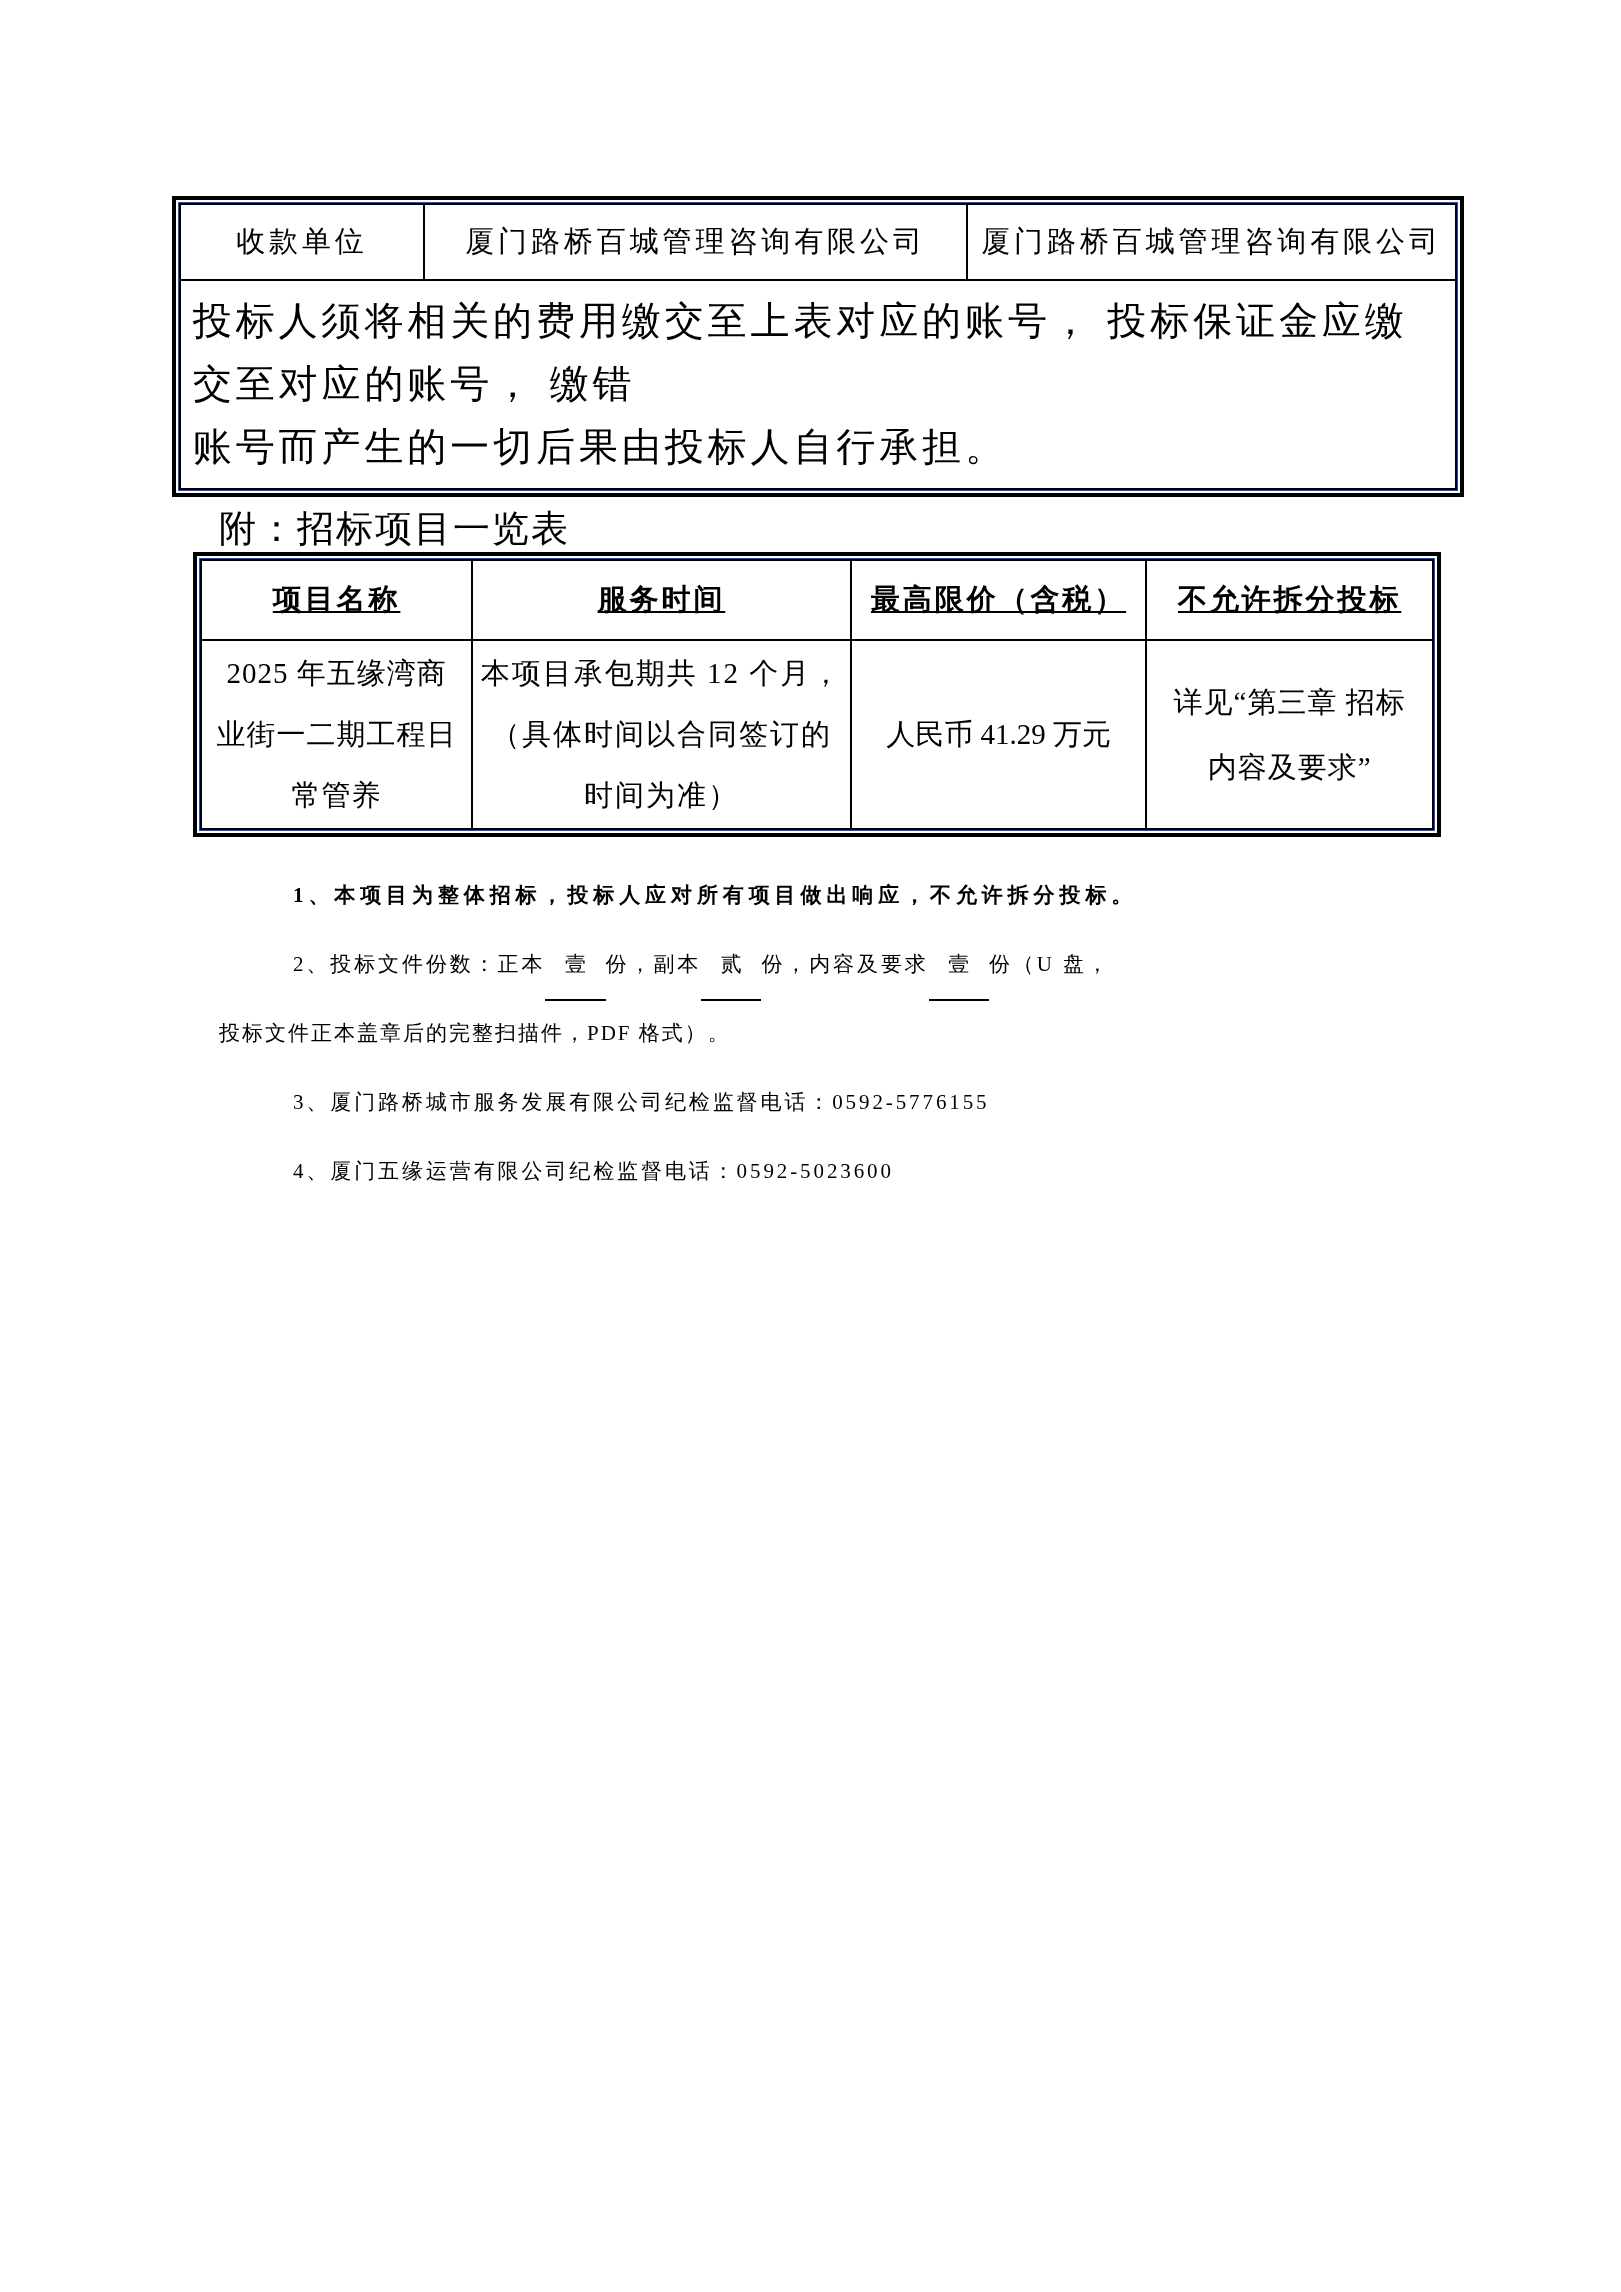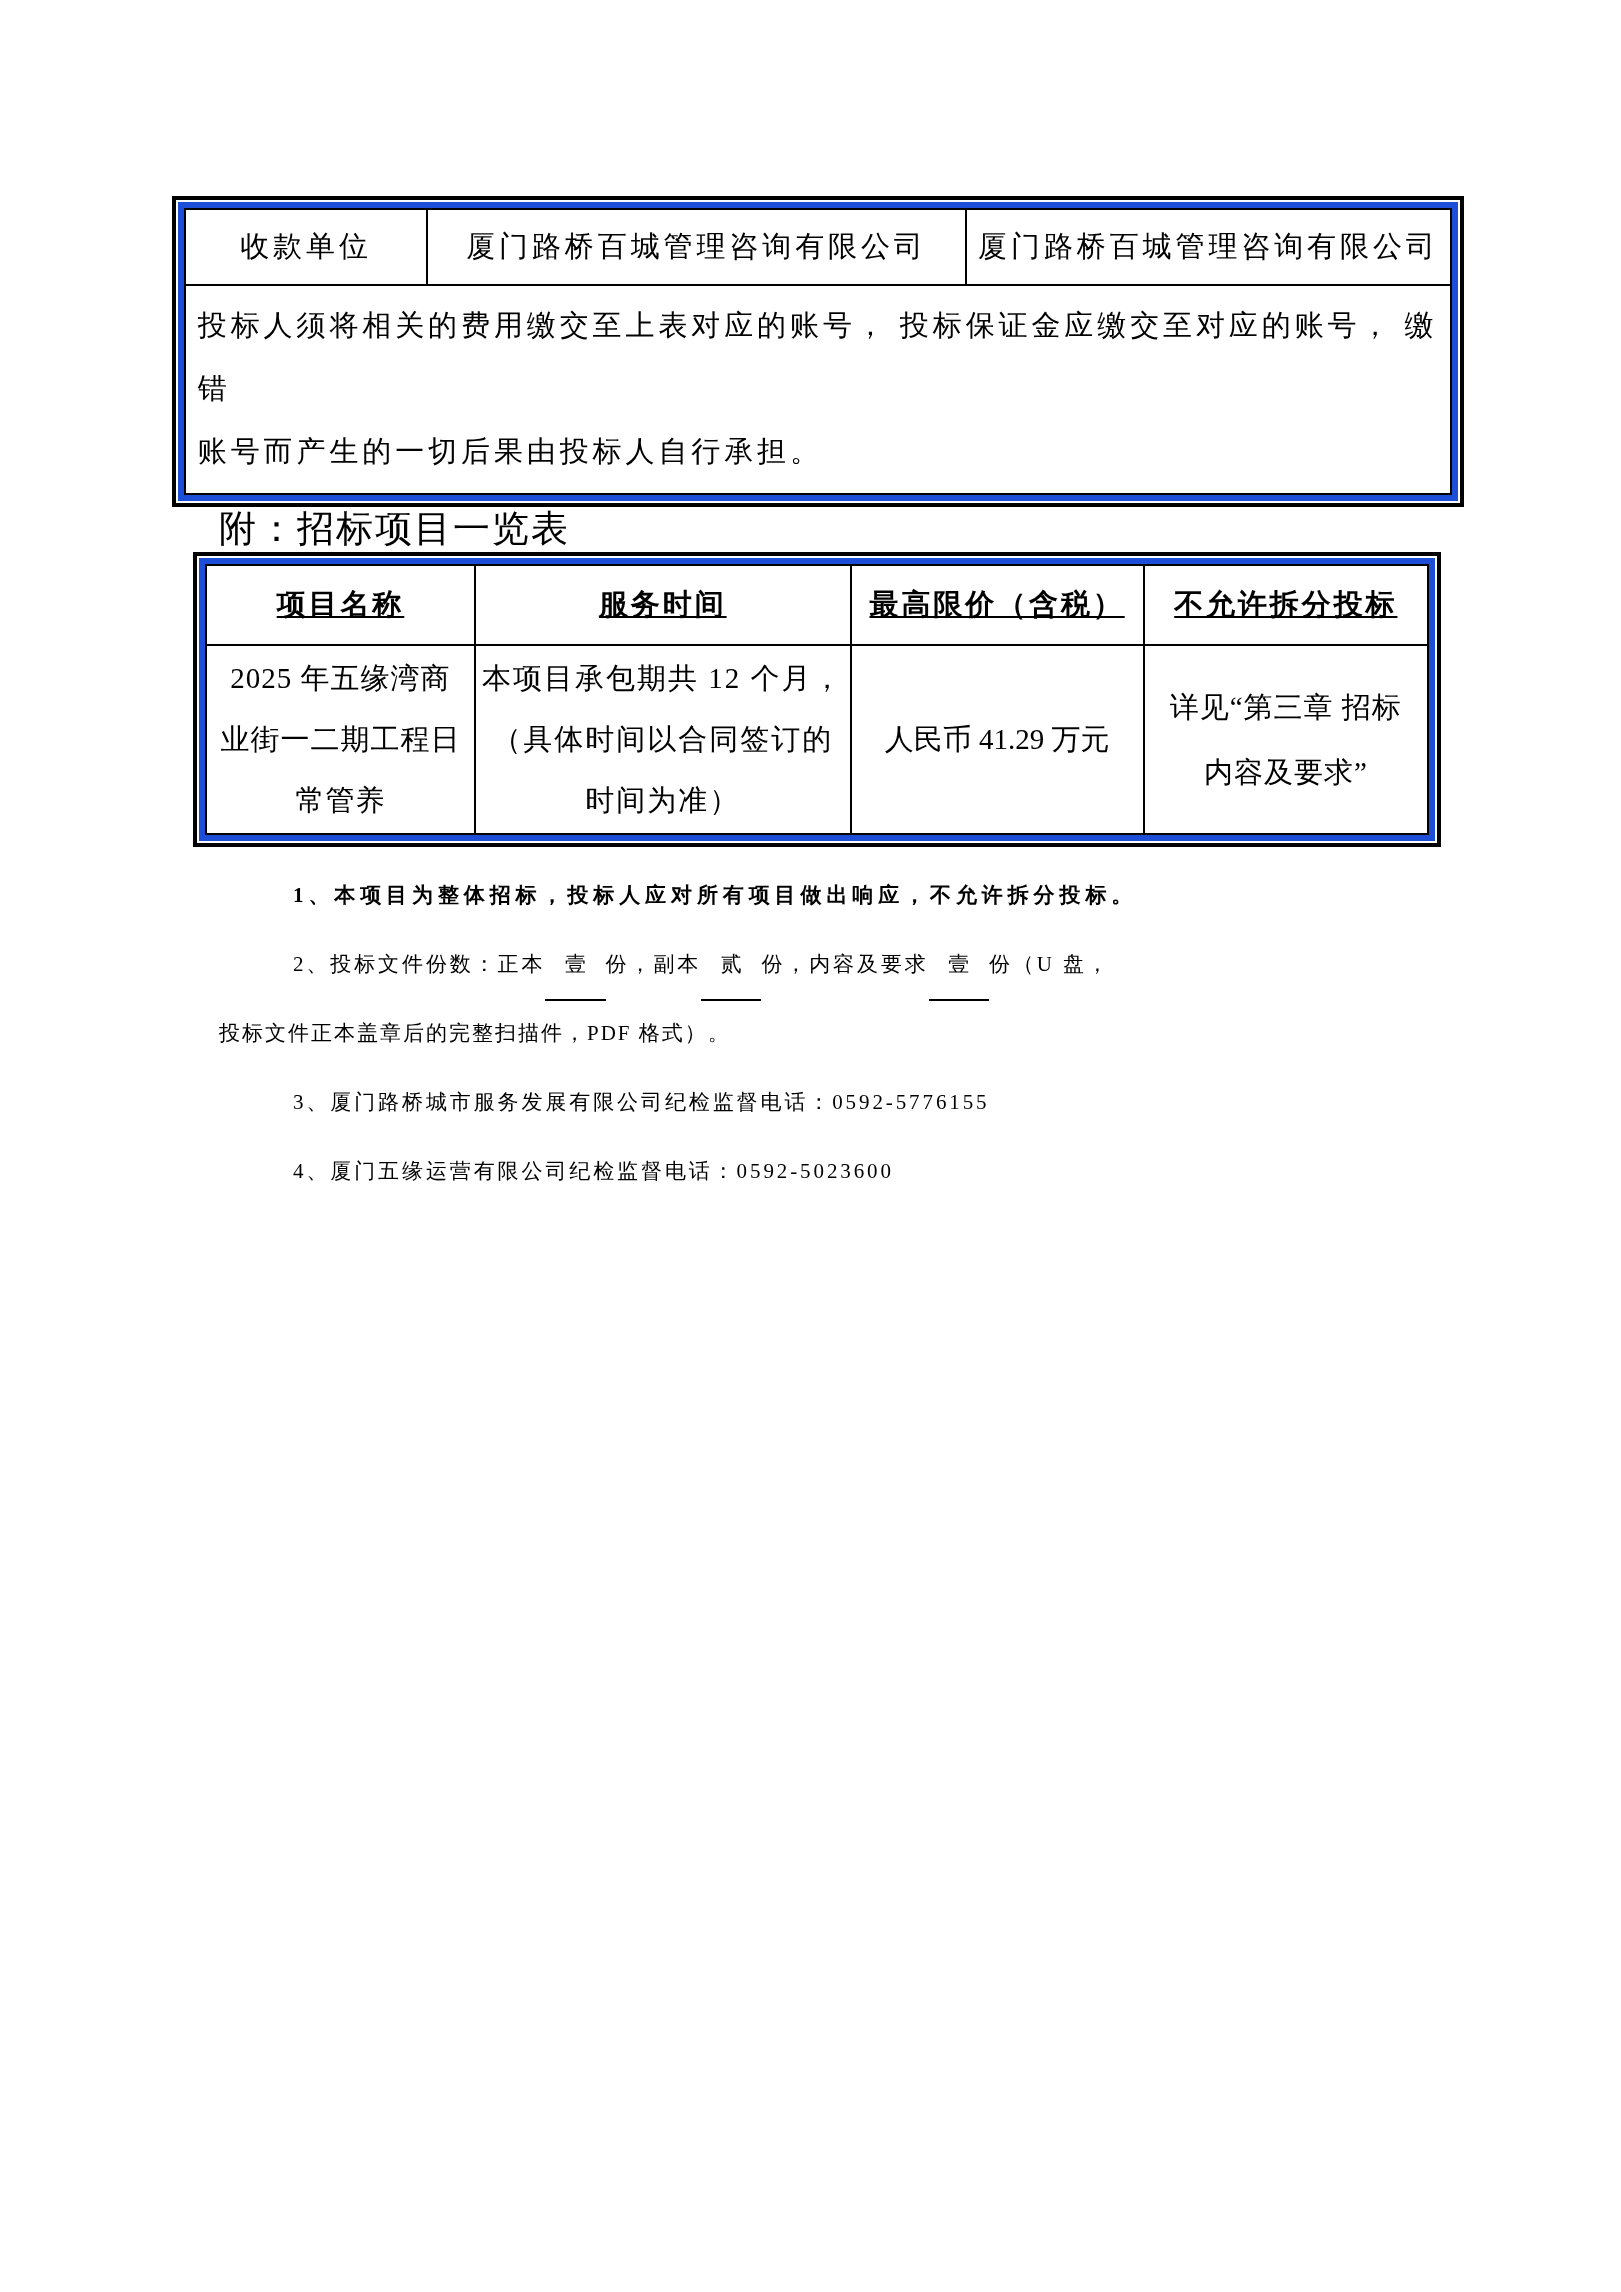--- a/index.html
+++ b/index.html
@@ -9,36 +9,36 @@
     width: 1621px;
     height: 2293px;
     background: #ffffff;
     color: #000000;
     font-family: "Liberation Serif", "DejaVu Serif", serif;
     overflow: hidden;
   }
 
   
   .tbl-wrap { position: absolute; border: 4.9px solid #000; padding: 2px; background: #fff; }
-  .tbl-inner { border: 6px solid #1d4ed8; }
+  .tbl-inner { border: 1px solid #1d4ed8; }
   table { width: 100%; border-collapse: collapse; table-layout: fixed; }
   td, th { border: 2px solid #000; vertical-align: middle; overflow: hidden; }
 
   
   .t1 { left: 172px; top: 196px; width: 1292px; }
   .t1 .c1 { width: 19.12%; }
   .t1 .c2 { width: 42.56%; }
   .t1 .c3 { width: 38.32%; }
   .t1 .hdr td {
     height: 76px; text-align: center;
     font-size: 29px; letter-spacing: 3.9px; white-space: nowrap;
   }
   .t1 .note-cell {
     height: 143px; padding: 7.8px 11.8px 9.8px 11.8px;
-    font-size: 29px; line-height: 63px; letter-spacing: 3.9px;
+    font-size: 39px; line-height: 63px; letter-spacing: 3.9px;
     text-align: left; white-space: pre-line;
   }
 
   
   .attach-heading {
     position: absolute; left: 219px; top: 504px;
     font-size: 37px; letter-spacing: 2px; white-space: nowrap;
   }
 
   

